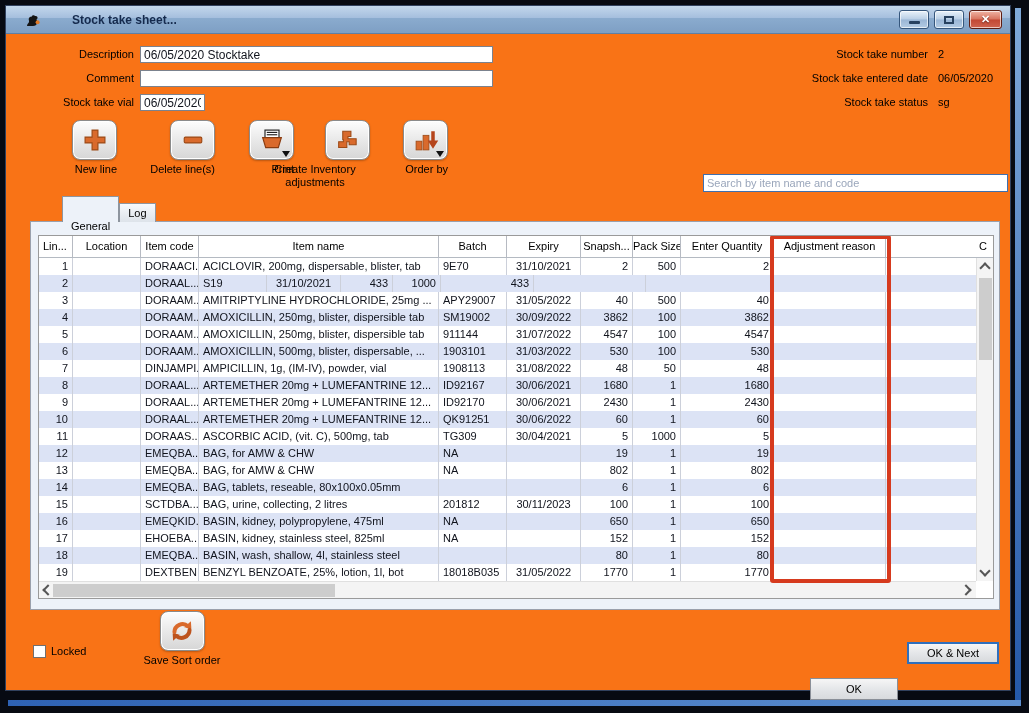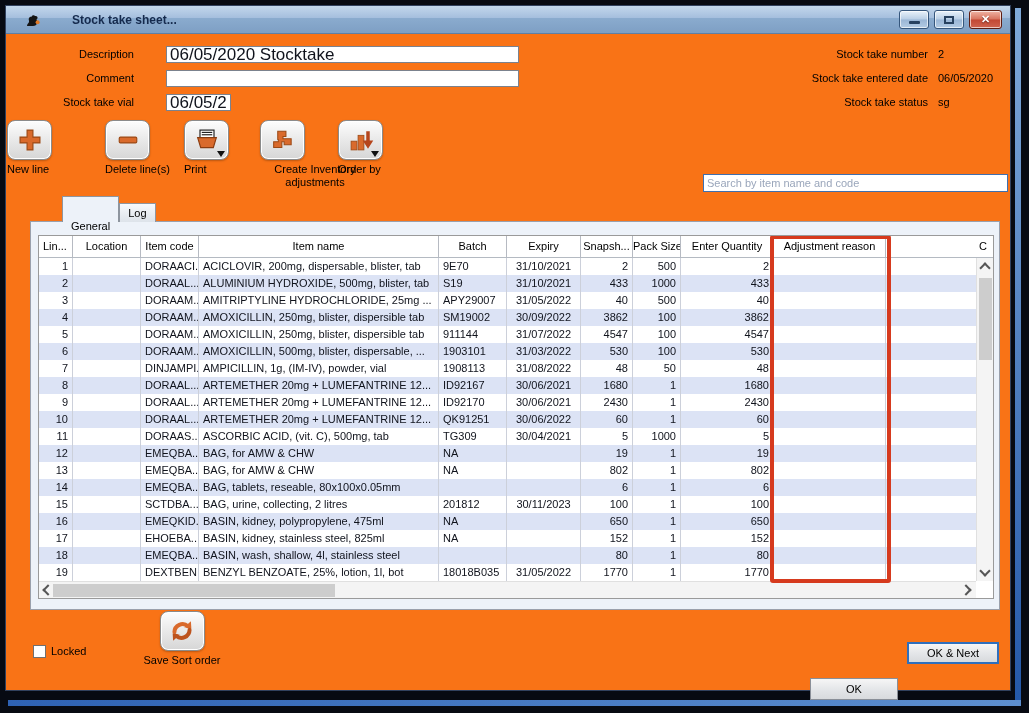--- a/index.html
+++ b/index.html
@@ -30,25 +30,25 @@
             background:linear-gradient(#f0b4a4,#d8745f 48%,#c24733 52%,#cf6450); }
   .minbar { width:11px; height:3px; background:#27415f; border-radius:1px; margin-top:6px; }
   .maxbox { width:10px; height:8px; border:2px solid #27415f; background:transparent; }
   .closex { color:#fff; font-weight:bold; font-size:11px; text-shadow:0 1px 1px #6e2016; }
 
   
   .dlgbody { position:absolute; left:0; top:28px; width:1004px; height:656px; background:#f97316; }
 
   .flabel { position:absolute; font-size:11px; color:#000; text-align:right; }
   .tinput { position:absolute; height:17px; border:1px solid #7b828e; background:#fff;
-            font-family:"Liberation Sans",sans-serif; font-size:17px; padding:0 3px; color:#10131c;margin-left:26px; }
+            font-family:"Liberation Sans",sans-serif; font-size:12px; padding:0 3px; color:#10131c; }
   .ivalue { position:absolute; font-size:11px; color:#000; }
 
   
-  .toolbtn { position:absolute; width:110px; display:flex; flex-direction:column; align-items:flex-start; cursor:pointer; }
+  .toolbtn { position:absolute; width:110px; display:flex; flex-direction:column; align-items:flex-end; cursor:pointer; }
   .iconbtn { position:relative; width:45px; height:40px; border:1px solid #8b8b8b; border-radius:8px;
              background:linear-gradient(#fdfdfd,#e9e9e9 50%,#d6d6d6);
              box-shadow:0 1px 2px rgba(0,0,0,.25), inset 0 0 0 1px #fff;
              display:flex; align-items:center; justify-content:center; }
   .iconbtn svg { width:30px; height:28px; }
   .menu-tri { position:absolute; right:3px; bottom:2px; width:0; height:0;
               border-left:4px solid transparent; border-right:4px solid transparent; border-top:6px solid #111; }
   .toollabel { margin-top:3px; font-size:11px; color:#000; text-align:center; line-height:13px; }
 
   
@@ -238,21 +238,20 @@
     <div class="td col-snap num">2</div>
     <div class="td col-pack num">500</div>
     <div class="td col-qty num">2</div>
     <div class="td col-adj"></div>
     <div class="td col-com"></div>
   </div>
               <div class="tr alt">
     <div class="td col-line num">2</div>
     <div class="td col-loc"></div>
     <div class="td col-code">DORAAL...</div>
-    <div class="td col-name">ALUMINIUM HYDROXIDE, 500mg, blister, tab</div>
     <div class="td col-batch">S19</div>
     <div class="td col-exp ctr">31/10/2021</div>
     <div class="td col-snap num">433</div>
     <div class="td col-pack num">1000</div>
     <div class="td col-qty num">433</div>
     <div class="td col-adj"></div>
     <div class="td col-com"></div>
   </div>
               <div class="tr">
     <div class="td col-line num">3</div>

